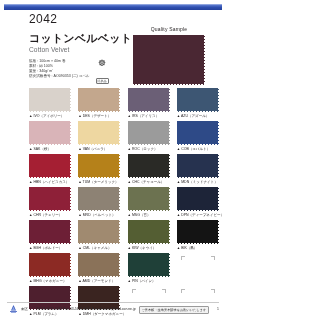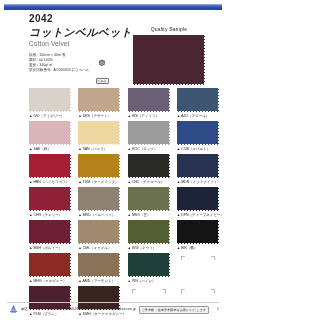--- a/index.html
+++ b/index.html
@@ -16,22 +16,22 @@
   
   .topbar{
     position:absolute;left:4px;top:4px;width:218px;height:5px;
     background:linear-gradient(to bottom,#5b79cf 0%,#2f4faf 45%,#24409c 100%);
     border-top:1px solid #8fa4de;
   }
 
   
   .header{position:absolute;left:0;top:12px;width:226px;height:72px;}
   .hd-left{position:absolute;left:29px;top:2px;width:105px;}
-  .code{font-size:10px;letter-spacing:.4px;line-height:10px;color:#231f20;font-weight:bold;}
-  .jp-title{font-size:11px;font-weight:bold;line-height:13px;letter-spacing:.2px;margin-top:2px;color:#231f20;font-style:italic;}
+  .code{font-size:12px;letter-spacing:.4px;line-height:10px;color:#231f20;}
+  .jp-title{font-size:11px;font-weight:bold;line-height:13px;letter-spacing:.2px;margin-top:8px;color:#231f20;}
   .en-title{font-size:6.6px;line-height:8px;color:#6d6e71;margin-top:1px;letter-spacing:.1px;}
   .specs{margin-top:5px;}
   .spec-line{font-size:3.6px;line-height:5px;color:#3a3a3a;white-space:nowrap;letter-spacing:0px;}
 
   
   .ecomark{position:absolute;left:92px;top:47px;width:20px;height:17px;text-align:center;}
   .ecomark .glyph{font-size:9px;line-height:9px;color:#3c3c3c;}
   .ecomark .cap{font-size:3px;line-height:4px;color:#3c3c3c;border:.4px solid #777;border-radius:1px;display:inline-block;padding:0 1px;margin-top:1px;}
 
   

